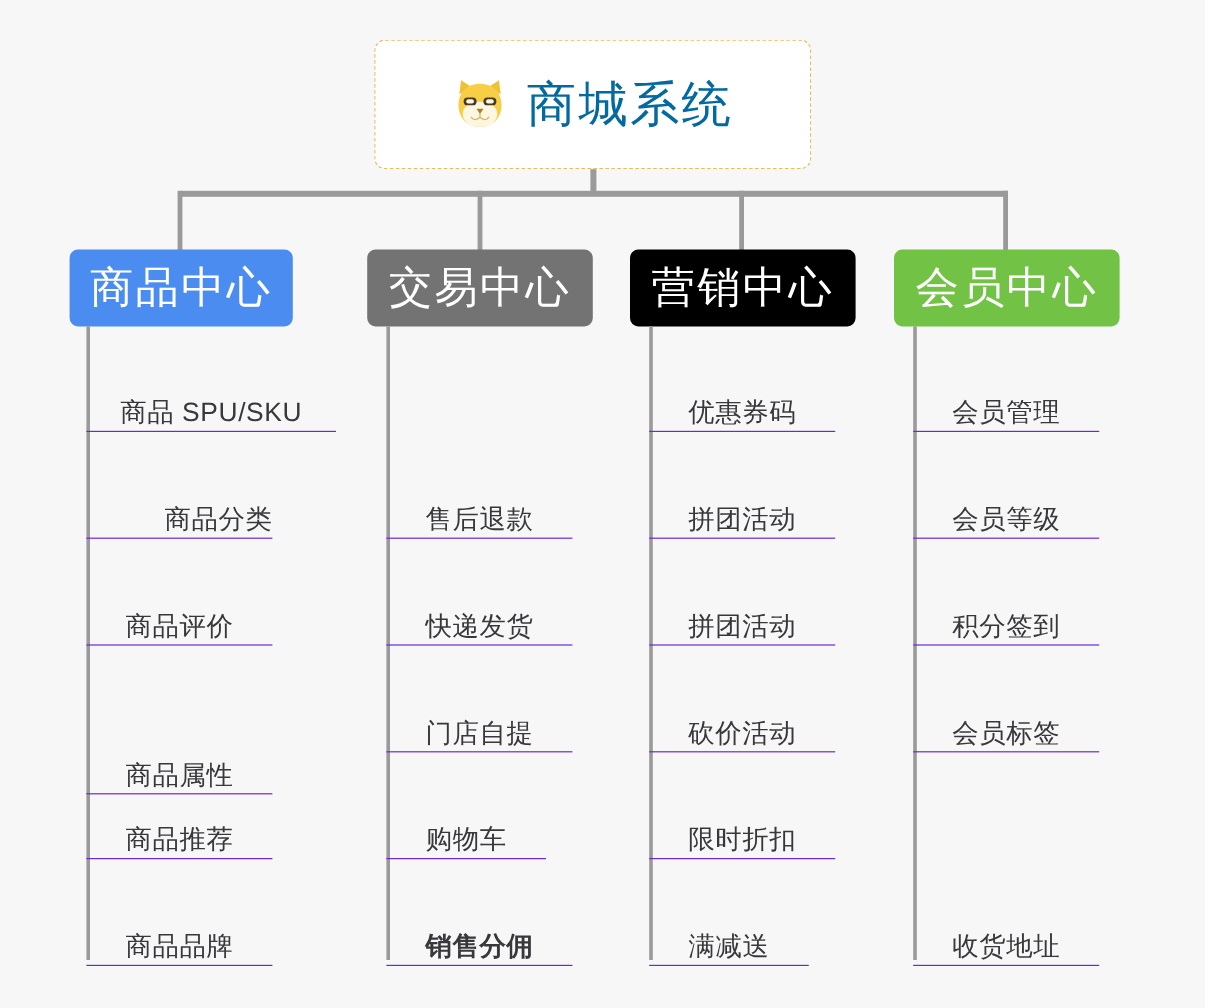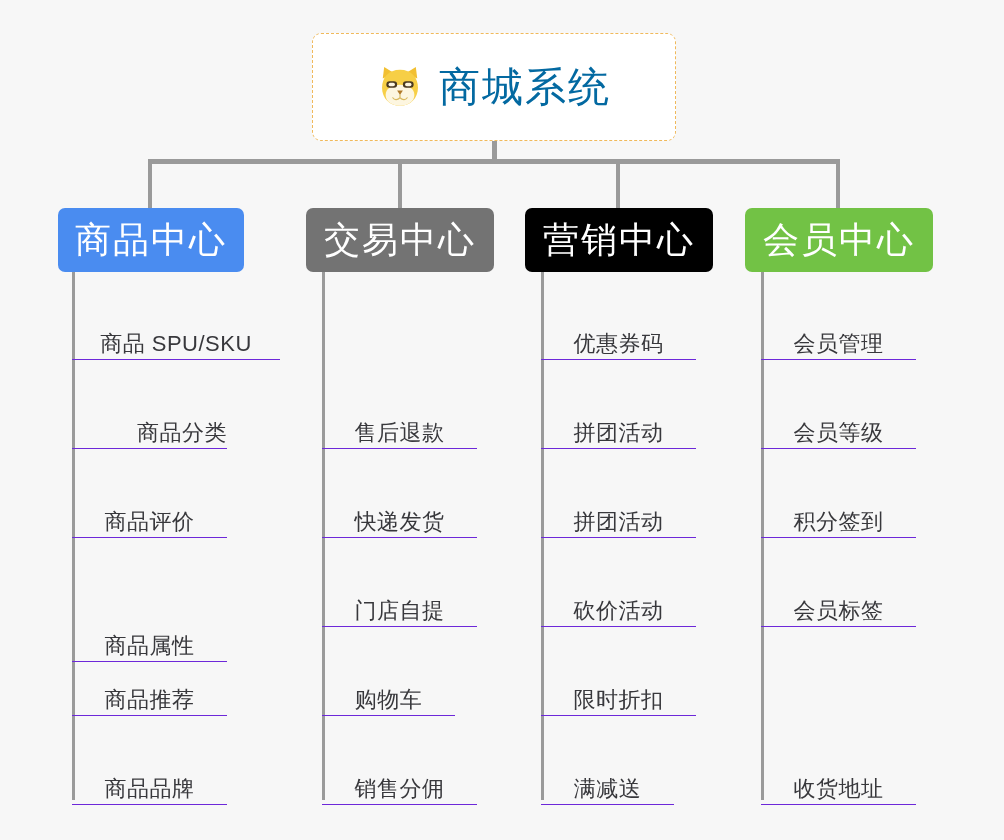--- a/index.html
+++ b/index.html
@@ -175,21 +175,21 @@
     </div>
   <div class="leaf" style="left:322px; top:490px; width:155px; height:48px;">
     <span class="leaf-label">快递发货</span>
     </div>
   <div class="leaf" style="left:322px; top:579px; width:155px; height:48px;">
     <span class="leaf-label">门店自提</span>
     </div>
   <div class="leaf" style="left:322px; top:668px; width:133px; height:48px;">
     <span class="leaf-label">购物车</span>
     </div>
-  <div class="leaf" style="left:322px; top:757px; width:155px; height:48px;">
+  <div class="leaf" style="left:322px; top:757px; width:155px; height:48px;font-weight:bold;">
     <span class="leaf-label">销售分佣</span>
     </div>
 
   <div class="leaf" style="left:541px; top:312px; width:155px; height:48px;">
     <span class="leaf-label">优惠券码</span>
     </div>
   <div class="leaf" style="left:541px; top:401px; width:155px; height:48px;">
     <span class="leaf-label">拼团活动</span>
     </div>
   <div class="leaf" style="left:541px; top:490px; width:155px; height:48px;">

